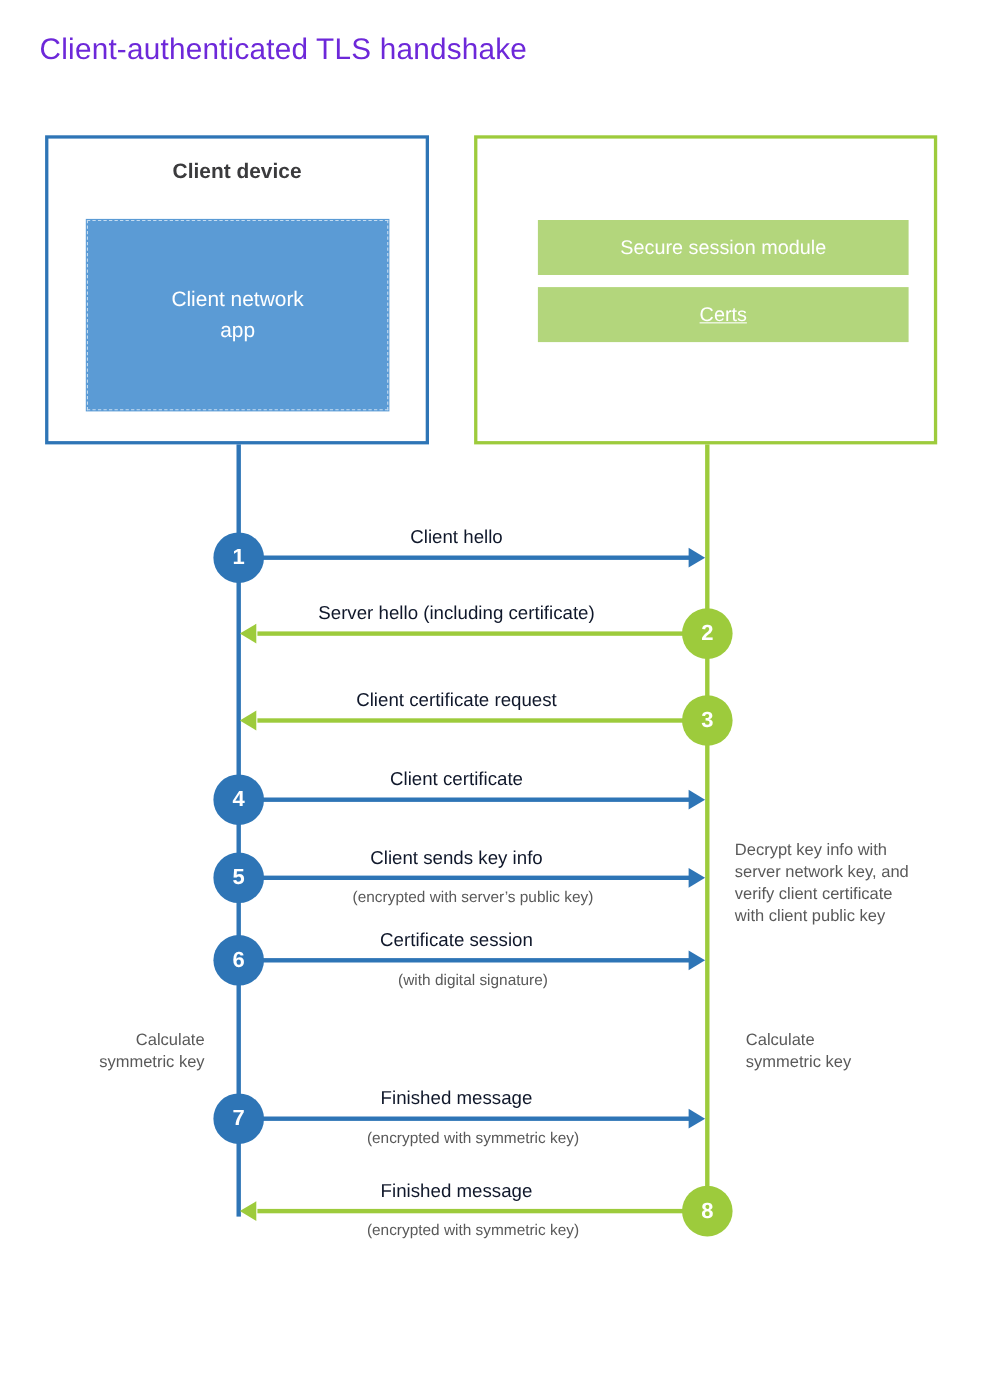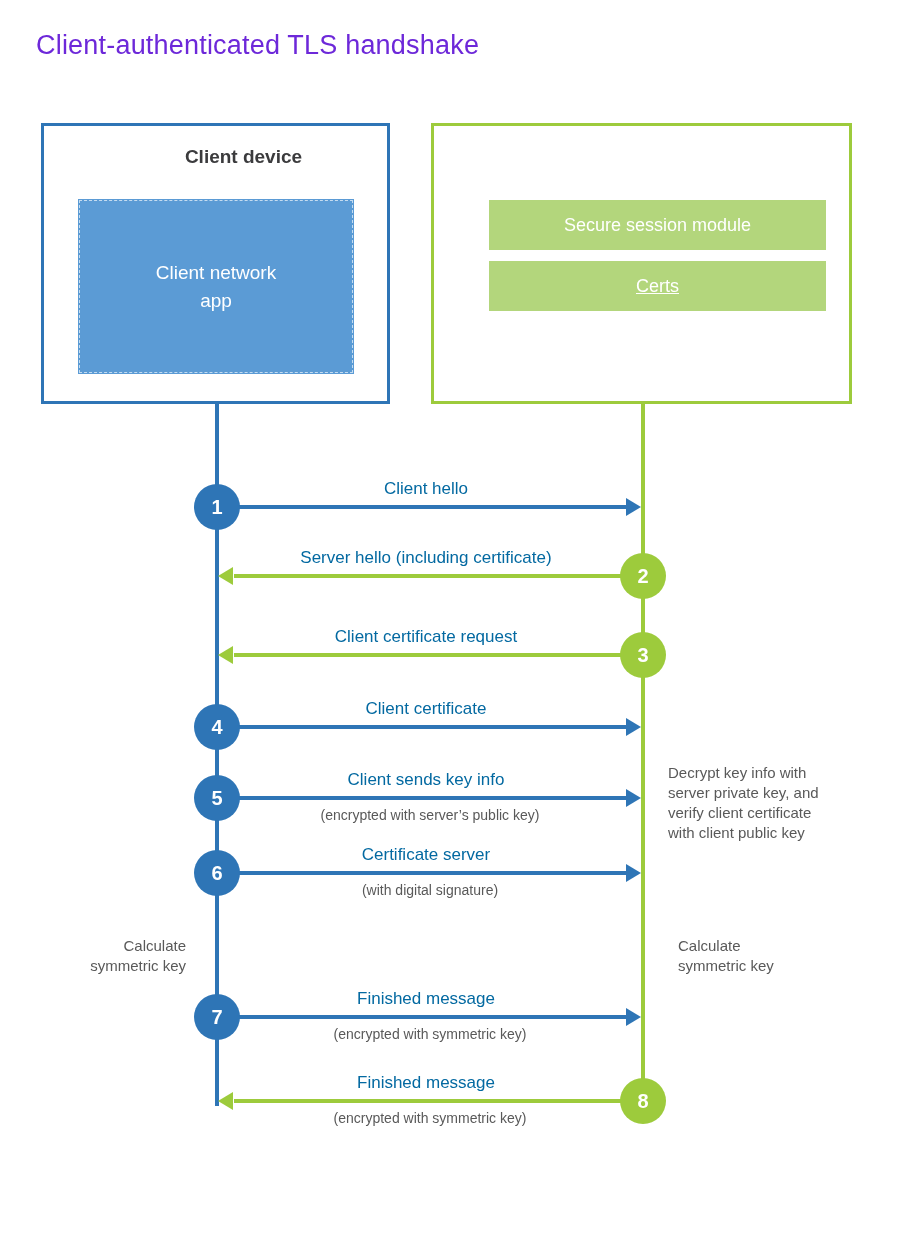--- a/index.html
+++ b/index.html
@@ -12,21 +12,21 @@
   .page-title{
     left:36px;top:30px;width:600px;
     font-size:27px;font-weight:400;color:#6d28d9;letter-spacing:.2px;
   }
 
   
   .actor-box{top:123px;height:281px;background:#fff;box-sizing:border-box;}
   .client-box{left:41px;width:349px;border:3px solid #2e75b6;}
   .server-box{left:431px;width:421px;border:3px solid #9dcb3c;}
   .actor-title{
-    top:146px;font-size:19px;font-weight:bold;color:#3b3b3d;text-align:center;margin-left:28px;
+    top:146px;font-size:19px;font-weight:bold;color:#3b3b3d;text-align:center;
   }
   .client-title{left:41px;width:349px;}
   .server-title{left:431px;width:421px;}
 
   .client-app{
     left:78px;top:199px;width:276px;height:175px;background:#5b9bd5;
     outline:1px dashed rgba(255,255,255,.65);outline-offset:-2px;
     display:flex;align-items:center;justify-content:center;text-align:center;
     color:#ffffff;font-size:19px;line-height:28px;white-space:pre-line;
   }
@@ -51,22 +51,22 @@
 
   .step-circle{
     width:46px;height:46px;border-radius:50%;
     display:flex;align-items:center;justify-content:center;
     color:#fff;font-size:20px;font-weight:bold;z-index:3;
   }
   .step-circle.blue{background:#2e75b6;left:194px;}
   .step-circle.green{background:#9dcb3c;left:620px;}
 
   .msg-label{
-    left:216px;width:420px;text-align:center;
-    font-size:17px;color:#0369a1;height:22px;
+    left:205px;width:420px;text-align:center;
+    font-size:17px;color:#0f172a;height:22px;
   }
   .msg-sub{
     left:220px;width:420px;text-align:center;
     font-size:14px;color:#595959;
   }
 
   .side-note{
     font-size:15px;line-height:20px;color:#595959;white-space:pre-line;
   }
   .note-decrypt{left:668px;top:763px;width:180px;text-align:left;}
@@ -122,21 +122,21 @@
 
   <div>
     <div class="abs msg-label" style="top:770px;">Client sends key info</div>
     <div class="abs msg-line blue" style="top:796px;"></div>
     <div class="abs arrow-head right" style="top:789px;"></div>
     <div class="abs step-circle blue" style="top:775px;">5</div>
     <div class="abs msg-sub" style="top:807px;">(encrypted with server’s public key)</div>
   </div>
 
   <div>
-    <div class="abs msg-label" style="top:845px;">Certificate server</div>
+    <div class="abs msg-label" style="top:845px;">Certificate session</div>
     <div class="abs msg-line blue" style="top:871px;"></div>
     <div class="abs arrow-head right" style="top:864px;"></div>
     <div class="abs step-circle blue" style="top:850px;">6</div>
     <div class="abs msg-sub" style="top:882px;">(with digital signature)</div>
   </div>
 
   <div>
     <div class="abs msg-label" style="top:989px;">Finished message</div>
     <div class="abs msg-line blue" style="top:1015px;"></div>
     <div class="abs arrow-head right" style="top:1008px;"></div>
@@ -146,21 +146,21 @@
 
   <div>
     <div class="abs msg-label" style="top:1073px;">Finished message</div>
     <div class="abs msg-line green" style="top:1099px;"></div>
     <div class="abs arrow-head left" style="top:1092px;"></div>
     <div class="abs step-circle green" style="top:1078px;">8</div>
     <div class="abs msg-sub" style="top:1110px;">(encrypted with symmetric key)</div>
   </div>
 
   <div class="abs side-note note-decrypt">Decrypt key info with
-server private key, and
+server network key, and
 verify client certificate
 with client public key</div>
   <div class="abs side-note note-calc-left">Calculate
 symmetric key</div>
   <div class="abs side-note note-calc-right">Calculate
 symmetric key</div>
 
 </div>
 
 </body></html>

